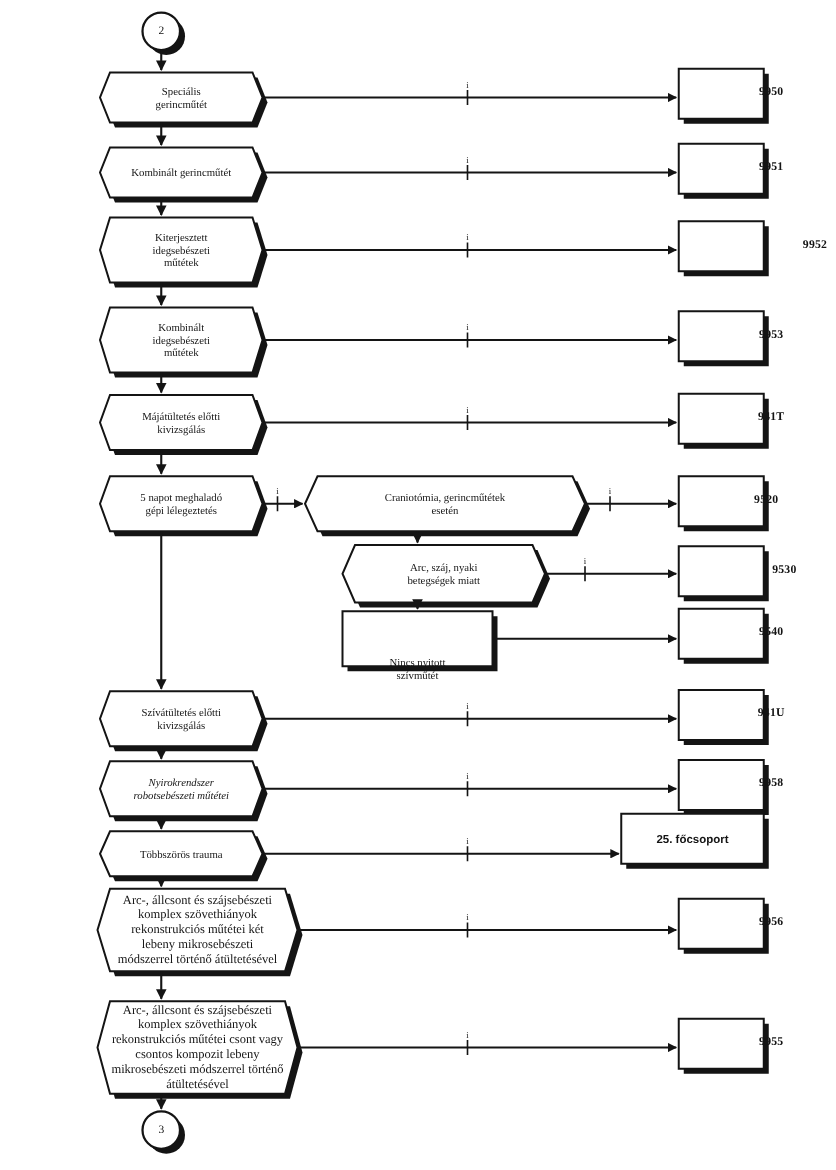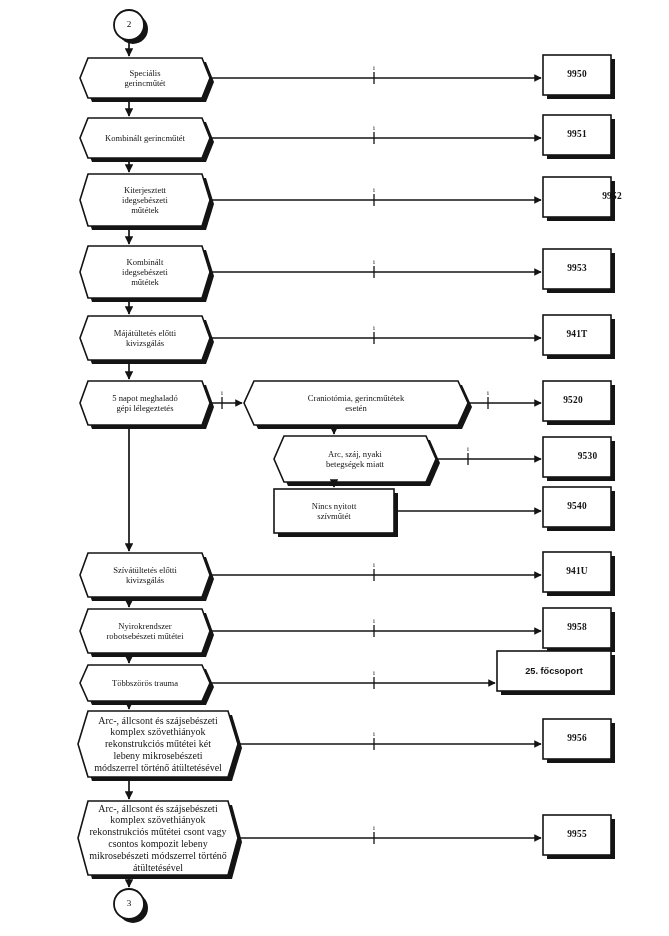--- a/index.html
+++ b/index.html
@@ -23,25 +23,26 @@
     line-height: 1.18;
     color: #141414;
     white-space: pre-line;
     pointer-events: none;
     display: flex;
     align-items: center;
     justify-content: center;
   }
   .hex-label { font-size: 8.6px; }
   .hex-label.small { font-size: 10px; }
-  .rect-label { font-size: 8.6px; }
+  .rect-label { font-size: 8.6px; margin-top: 24px; }
   .code-label {
     font-size: 9.4px;
     font-weight: bold;
     letter-spacing: .2px;
+    padding-left: 40px;
   }
   .group-label {
     font-family: "Liberation Sans", "DejaVu Sans", sans-serif;
     font-size: 9.2px;
     font-weight: bold;
     border-radius: 11px;
   }
   .conn-label {
     position: absolute;
     font-size: 7px;
@@ -212,21 +213,21 @@
 műtétek</div>
   <div class="node-label hex-label" style="left:80px; top:246px; width:130px; height:52px;">Kombinált
 idegsebészeti
 műtétek</div>
   <div class="node-label hex-label" style="left:80px; top:316px; width:130px; height:44px;">Májátültetés előtti
 kivizsgálás</div>
   <div class="node-label hex-label" style="left:80px; top:381px; width:130px; height:44px;">5 napot meghaladó
 gépi lélegeztetés</div>
   <div class="node-label hex-label" style="left:80px; top:553px; width:130px; height:44px;">Szívátültetés előtti
 kivizsgálás</div>
-  <div class="node-label hex-label" style="left:80px; top:609px; width:130px; height:44px;">Nyirokrendszer
+  <div class="node-label hex-label" style="left:80px; top:609px; width:130px; height:44px;font-style:italic;">Nyirokrendszer
 robotsebészeti műtétei</div>
   <div class="node-label hex-label" style="left:80px; top:665px; width:130px; height:36px;">Többszörös trauma</div>
   <div class="node-label hex-label small" style="left:78px; top:711px; width:160px; height:66px;">Arc-, állcsont és szájsebészeti
 komplex szövethiányok
 rekonstrukciós műtétei két
 lebeny mikrosebészeti
 módszerrel történő átültetésével</div>
   <div class="node-label hex-label small" style="left:78px; top:801px; width:160px; height:74px;">Arc-, állcsont és szájsebészeti
 komplex szövethiányok
 rekonstrukciós műtétei csont vagy

